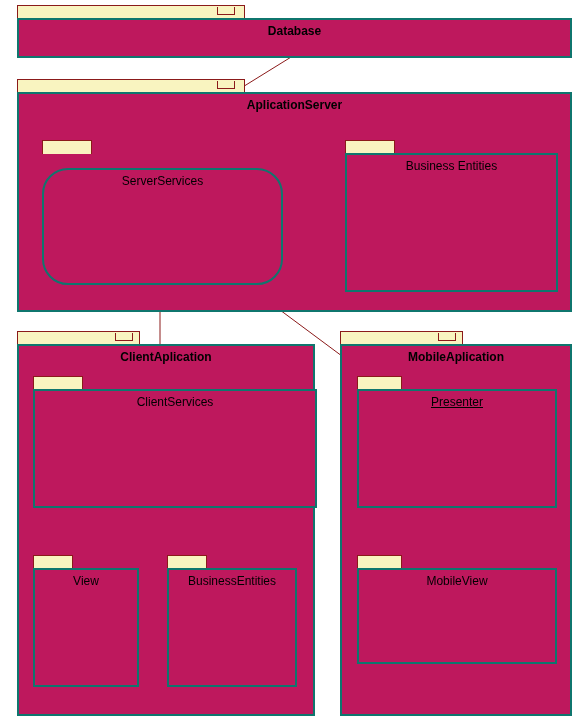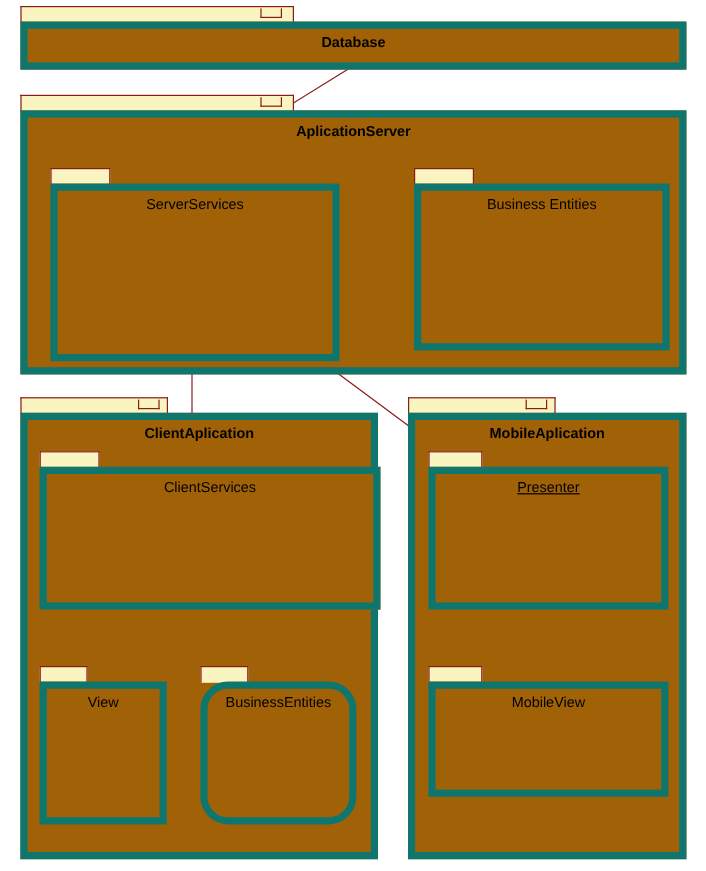--- a/index.html
+++ b/index.html
@@ -35,22 +35,22 @@
     width: 18px;
     height: 8px;
     border: 1px solid #8b1a1a;
     border-top: none;
     background: transparent;
     top: 2px;
     box-sizing: border-box;
   }
   .package-body {
     position: absolute;
-    background: #a16207;
-    border: 6px solid #0f766e;
+    background: #be185d;
+    border: 2px solid #0f766e;
     box-sizing: border-box;
   }
   .package-title {
     text-align: center;
     font-weight: bold;
     padding: 4px 0;
     color: #000;
   }
   .package-title-small {
     text-align: center;
@@ -90,21 +90,21 @@
 <div class="package" style="left:17px; top:79px;">
   <div class="package-tab" style="left:0; top:0; width:228px;"></div>
   <div class="package-small-tab" style="left:200px;"></div>
   <div class="package-body" style="left:0; top:13px; width:555px; height:220px;">
     <div class="package-title">AplicationServer</div>
   </div>
 </div>
 
 <div class="package" style="left:42px; top:140px;">
   <div class="package-tab" style="left:0; top:0; width:50px;"></div>
-  <div class="package-body" style="left:0; top:13px; width:241px; height:148px;">
+  <div class="package-body" style="left:0; top:28px; width:241px; height:117px;border-radius:26px;">
     <div class="package-title-small">ServerServices</div>
   </div>
 </div>
 
 <div class="package" style="left:345px; top:140px;">
   <div class="package-tab" style="left:0; top:0; width:50px;"></div>
   <div class="package-body" style="left:0; top:13px; width:213px; height:139px;">
     <div class="package-title-small">Business Entities</div>
   </div>
 </div>
@@ -126,21 +126,21 @@
 
 <div class="package" style="left:33px; top:555px;">
   <div class="package-tab" style="left:0; top:0; width:40px;"></div>
   <div class="package-body" style="left:0; top:13px; width:106px; height:119px;">
     <div class="package-title-small">View</div>
   </div>
 </div>
 
 <div class="package" style="left:167px; top:555px;">
   <div class="package-tab" style="left:0; top:0; width:40px;"></div>
-  <div class="package-body" style="left:0; top:13px; width:130px; height:119px;border-radius:23px;">
+  <div class="package-body" style="left:0; top:13px; width:130px; height:119px;">
     <div class="package-title-small">BusinessEntities</div>
   </div>
 </div>
 
 <div class="package" style="left:340px; top:331px;">
   <div class="package-tab" style="left:0; top:0; width:123px;"></div>
   <div class="package-small-tab" style="left:98px;"></div>
   <div class="package-body" style="left:0; top:13px; width:232px; height:372px;">
     <div class="package-title">MobileAplication</div>
   </div>

